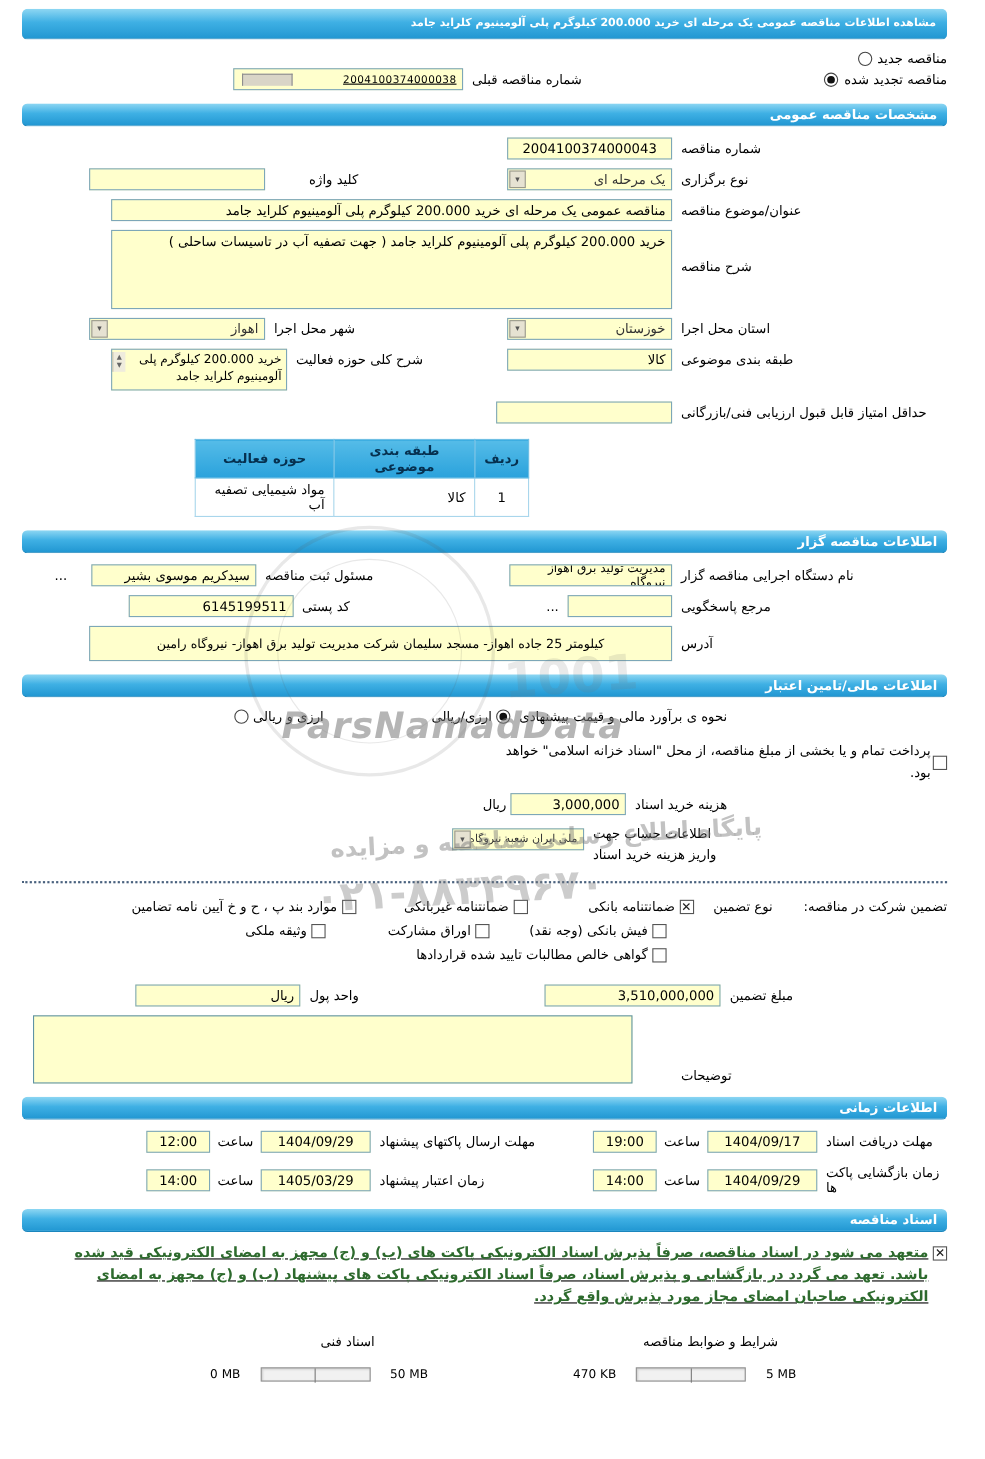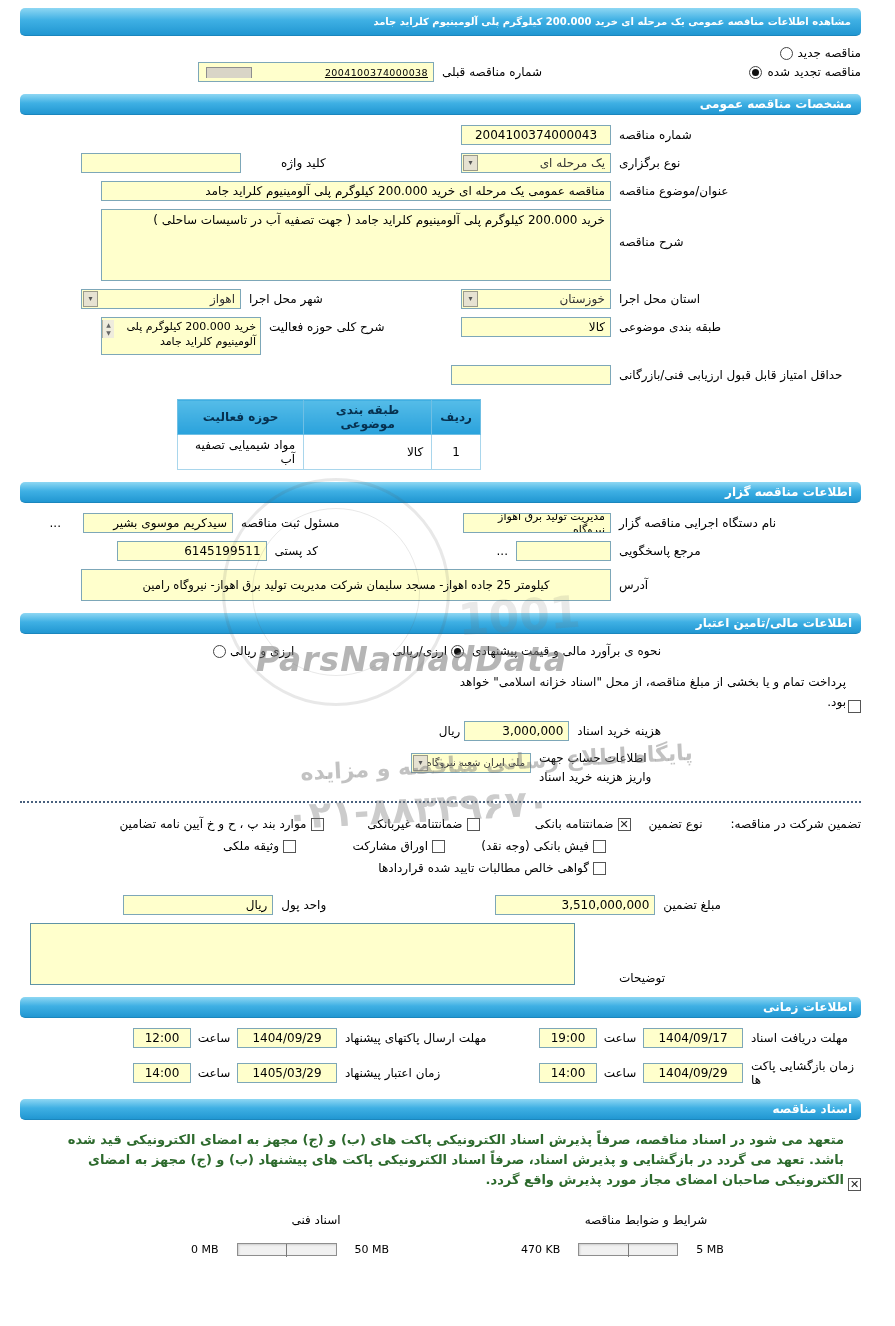--- a/index.html
+++ b/index.html
@@ -96,21 +96,21 @@
 
   <div class="row" style="margin:10px 0 2px;">
     <span class="lab-a" style="padding-left:5px;">مناقصه جدید</span>
     <span class="rd"></span>
   </div>
   <div class="row" style="margin-bottom:4px;">
     <span class="lab-a" style="padding-left:5px;">مناقصه تجدید شده</span>
     <span class="rd on"></span>
     <span style="flex:1;"></span>
     <span class="lab-a">شماره مناقصه قبلی</span>
-    <span class="fld" style="width:236px; justify-content:space-between;">
+    <span class="fld" style="width:209px; justify-content:space-between;margin-left:14px;">
       <span class="prev-val">2004100374000038</span>
       <span class="mini-scroll"></span>
     </span>
     <span style="width:178px;"></span>
   </div>
 
   <div class="bar secbar">مشخصات مناقصه عمومی</div>
 
   <div class="row">
     <span class="lab">شماره مناقصه</span>
@@ -210,21 +210,21 @@
 
   <div class="row" style="margin-right:200px;">
     <span class="lab-a">نحوه ی برآورد مالی و قیمت پیشنهادی</span>
     <span class="rd on"></span>
     <span class="optlab">ارزی/ریالی</span>
     <span style="width:90px;"></span>
     <span class="optlab">ارزی و ریالی</span>
     <span class="rd"></span>
   </div>
 
-  <div class="row" style="align-items:flex-end; margin-top:14px;">
+  <div class="row" style="align-items:center; margin-top:14px;">
     <span class="cb" style="margin-top:2px;"></span>
     <span style="width:400px; margin-right:2px; line-height:1.7;">پرداخت تمام و یا بخشی از مبلغ مناقصه، از محل "اسناد خزانه اسلامی" خواهد بود.</span>
   </div>
 
   <div class="row" style="margin-right:200px; margin-top:6px;">
     <span class="lab-a">هزینه خرید اسناد</span>
     <span class="fld" style="width:105px; direction:ltr; justify-content:flex-end;">3,000,000</span>
     <span style="margin-right:4px;">ریال</span>
   </div>
 
@@ -293,21 +293,21 @@
     <span class="fld w58 c">14:00</span>
     <span class="lab-a" style="width:190px; margin-right:12px;">زمان اعتبار پیشنهاد</span>
     <span class="fld w100 c">1405/03/29</span>
     <span style="width:46px; text-align:center;">ساعت</span>
     <span class="fld w58 c">14:00</span>
   </div>
 
   <div class="bar secbar">اسناد مناقصه</div>
 
 
-  <div class="row" style="align-items:flex-end;">
+  <div class="row" style="align-items:flex-start;text-decoration:underline;">
     <span class="cb on" style="margin-top:3px;"></span>
     <span class="commit" style="margin-right:4px; width:795px;">متعهد می شود در اسناد مناقصه، صرفاً پذیرش اسناد الکترونیکی پاکت های (ب) و (ج) مجهز به امضای الکترونیکی قید شده باشد. تعهد می گردد در بازگشایی و پذیرش اسناد، صرفاً اسناد الکترونیکی پاکت های پیشنهاد (ب) و (ج) مجهز به امضای الکترونیکی صاحبان امضای مجاز مورد پذیرش واقع گردد.</span>
   </div>
 
   <div class="upl-row" style="margin-top:22px;">
     <div class="upl-group" style="margin-right:90px;">
       <div class="upl-label">شرایط و ضوابط مناقصه</div>
       <div class="bar-line">
         <span>470 KB</span>
         <span class="track"><span class="fillg" style="width: 10%;"></span></span>

